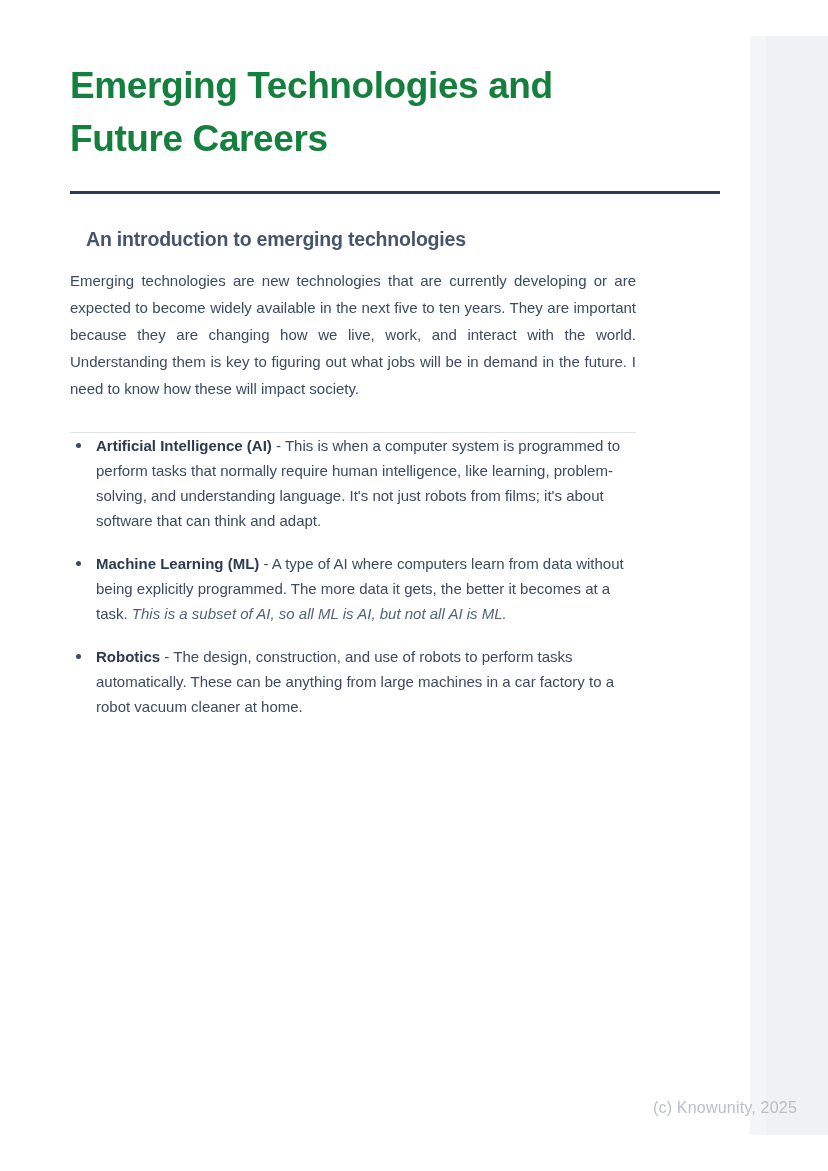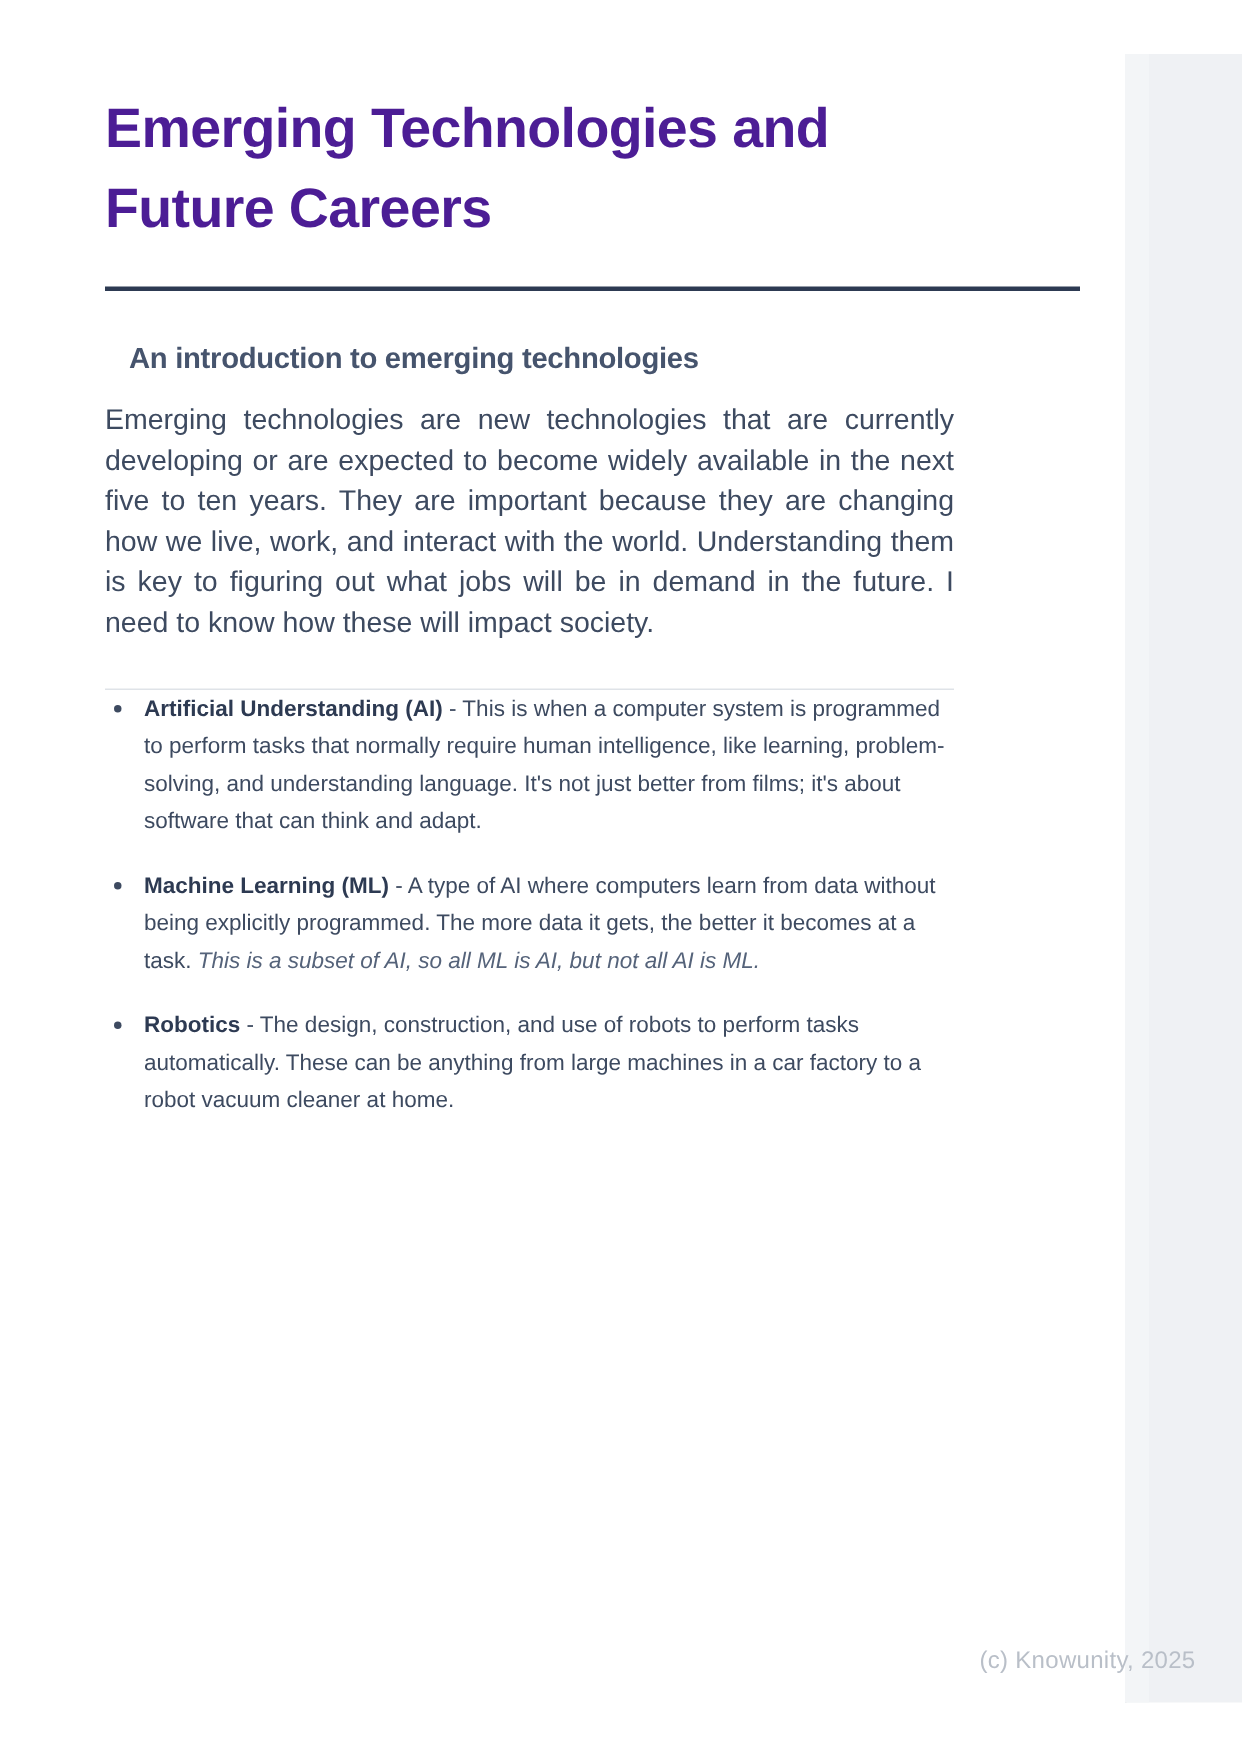--- a/index.html
+++ b/index.html
@@ -41,41 +41,41 @@
     position: absolute;
     left: 70px;
     top: 60px;
     width: 566px;
   }
 
   h1.doc-title {
     font-size: 37px;
     line-height: 1.42;
     font-weight: bold;
-    color: #4c1d95;
+    color: #15803d;
     letter-spacing: -0.4px;
     margin: 0 0 0 0;
     font-family: "Liberation Sans", sans-serif;
   }
   .title-rule {
     margin-top: 26px;
     border-top: 3px solid #2d3a52;
     width: 650px;
   }
 
   h2.section-heading {
     font-size: 19.5px;
     font-weight: bold;
     color: #46546d;
     margin: 34px 0 16px 16px;
     letter-spacing: -0.2px;
   }
 
   p.body-text {
-    font-size: 19px;
+    font-size: 15px;
     line-height: 27px;
     color: #3d4a60;
     margin: 0;
     text-align: justify;
   }
 
   .thin-rule {
     border-top: 1px solid #dfe3e8;
     margin: 30px 0 0 0;
     width: 566px;
@@ -136,21 +136,21 @@
     <div class="title-rule"></div>
 
     <h2 class="section-heading">An introduction to emerging technologies</h2>
     <p class="body-text">Emerging technologies are new technologies that are currently developing or are expected to become widely available in the next five to ten years. They are important because they are changing how we live, work, and interact with the world. Understanding them is key to figuring out what jobs will be in demand in the future. I need to know how these will impact society.</p>
 
     <div class="thin-rule"></div>
 
 
     <ul class="def-list">
       <li>
-        <span class="term">Artificial Understanding (AI)</span><span> - This is when a computer system is programmed to perform tasks that normally require human intelligence, like learning, problem-solving, and understanding language. It's not just better from films; it's about software that can think and adapt.</span><span class="emph"></span>
+        <span class="term">Artificial Intelligence (AI)</span><span> - This is when a computer system is programmed to perform tasks that normally require human intelligence, like learning, problem-solving, and understanding language. It's not just robots from films; it's about software that can think and adapt.</span><span class="emph"></span>
       </li>
       <li>
         <span class="term">Machine Learning (ML)</span><span> - A type of AI where computers learn from data without being explicitly programmed. The more data it gets, the better it becomes at a task. </span><span class="emph">This is a subset of AI, so all ML is AI, but not all AI is ML.</span>
       </li>
       <li>
         <span class="term">Robotics</span><span> - The design, construction, and use of robots to perform tasks automatically. These can be anything from large machines in a car factory to a robot vacuum cleaner at home.</span><span class="emph"></span>
       </li>
     </ul>
 
   </div>

